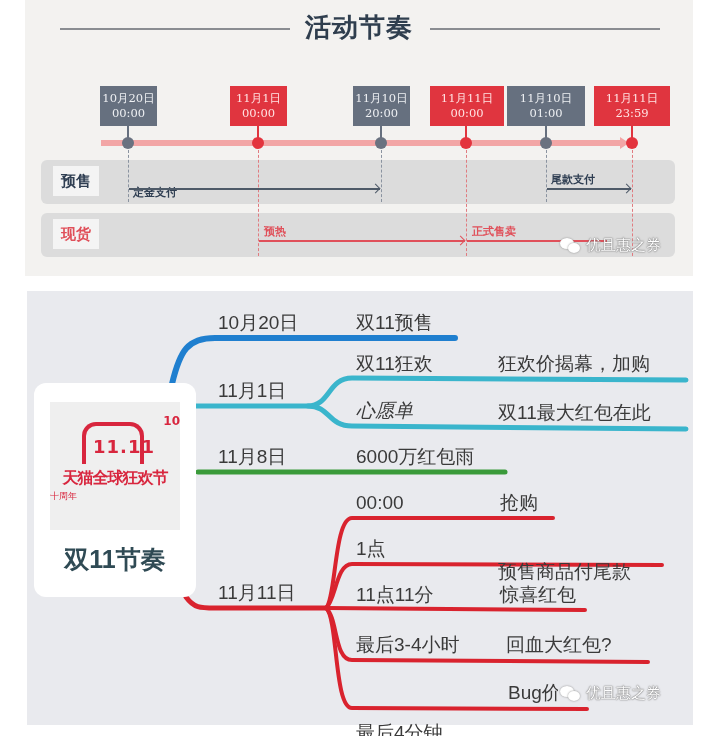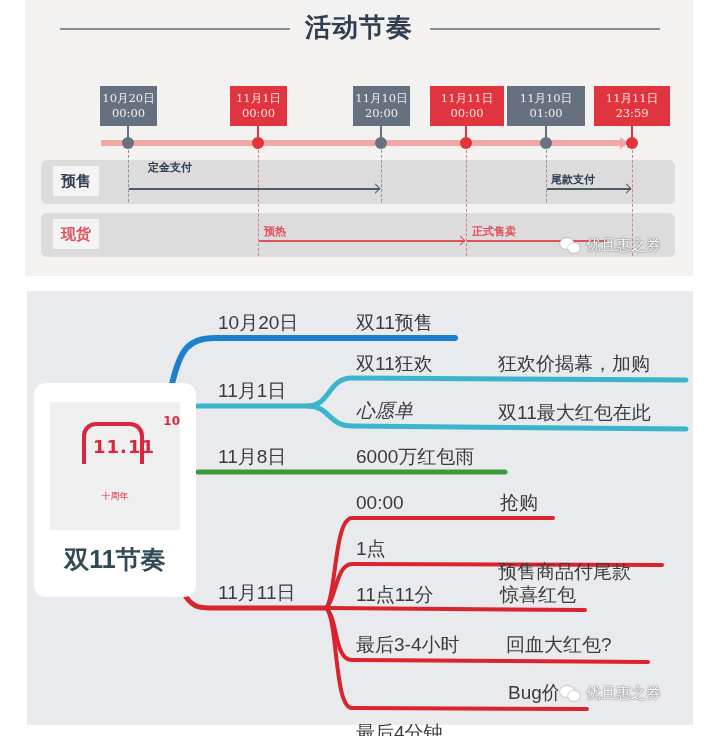--- a/index.html
+++ b/index.html
@@ -112,21 +112,21 @@
     }
     #logo-num {
       position: absolute; left: 0; width: 148px; top: 34px; text-align: center;
       color: #d8263e; font-size: 18px; font-weight: bold; letter-spacing: 1px;
     }
     #logo-line1 {
       position: absolute; left: 0; width: 130px; top: 66px; text-align: center;
       color: #d8263e; font-size: 16px; font-weight: bold; letter-spacing: -1px;
     }
     #logo-line2 {
-      position: absolute; left: 0; width: 130px; top: 88px; text-align: center;
+      position: absolute; left: 0; width: 130px; top: 88px; 
       color: #d8263e; font-size: 9px;
     }
     #center-title {
       position: absolute; left: 0; width: 162px; top: 160px; text-align: center;
       font-size: 25px; font-weight: bold; color: #2f4a54;
       font-family: "Liberation Sans", "DejaVu Sans", sans-serif;
     }
   </style>
 </head>
 <body>
@@ -186,21 +186,21 @@
   <div class="lane-label red">现货</div>
 </div>
 
 <div class="vdash gray" style="left:128px;top:150px;height:52px;"></div>
 <div class="vdash red" style="left:258px;top:150px;height:106px;"></div>
 <div class="vdash gray" style="left:381px;top:150px;height:52px;"></div>
 <div class="vdash red" style="left:466px;top:150px;height:106px;"></div>
 <div class="vdash gray" style="left:546px;top:150px;height:52px;"></div>
 <div class="vdash red" style="left:632px;top:150px;height:106px;"></div>
 
-<div class="lane-text gray" style="left:133px;top:160px;margin-left:15px;">定金支付</div>
+<div class="lane-text gray" style="left:133px;top:185px;">定金支付</div>
 <div class="arrow-line gray" style="left:129px;top:188px;width:251px;"></div>
 <div class="arrow-head gray" style="left:372px;top:184.5px;"></div>
 
 <div class="lane-text gray" style="left:551px;top:172px;">尾款支付</div>
 <div class="arrow-line gray" style="left:547px;top:188px;width:84px;"></div>
 <div class="arrow-head gray" style="left:623px;top:184.5px;"></div>
 
 <div class="lane-text red" style="left:264px;top:224px;">预热</div>
 <div class="arrow-line red" style="left:259px;top:240px;width:206px;"></div>
 <div class="arrow-head red" style="left:457px;top:236.5px;"></div>
@@ -258,20 +258,21 @@
 <div class="mm-text" style="left:356px;top:634px;">最后3-4小时</div>
 <div class="mm-text" style="left:506px;top:634px;">回血大红包?</div>
 <div class="mm-text" style="left:356px;top:722px;text-align:center;">最后4分钟</div>
 <div class="mm-text" style="left:508px;top:682px;width:50px;overflow:hidden;">Bug价</div>
 
 <div id="center-card">
   <div id="logo-box">
     <div id="logo-cat"></div>
     <div id="logo-ears">10</div>
     <div id="logo-num">11.11</div>
+    <div id="logo-line1">天猫全球狂欢节</div>
     <div id="logo-line2">十周年</div>
   </div>
   <div id="center-title">双11节奏</div>
 </div>
 
 <div class="watermark" style="left:560px;top:684px;">
   <div class="wm-icon">
       <div class="b1"></div>
       <div class="b2"></div>
     </div>

